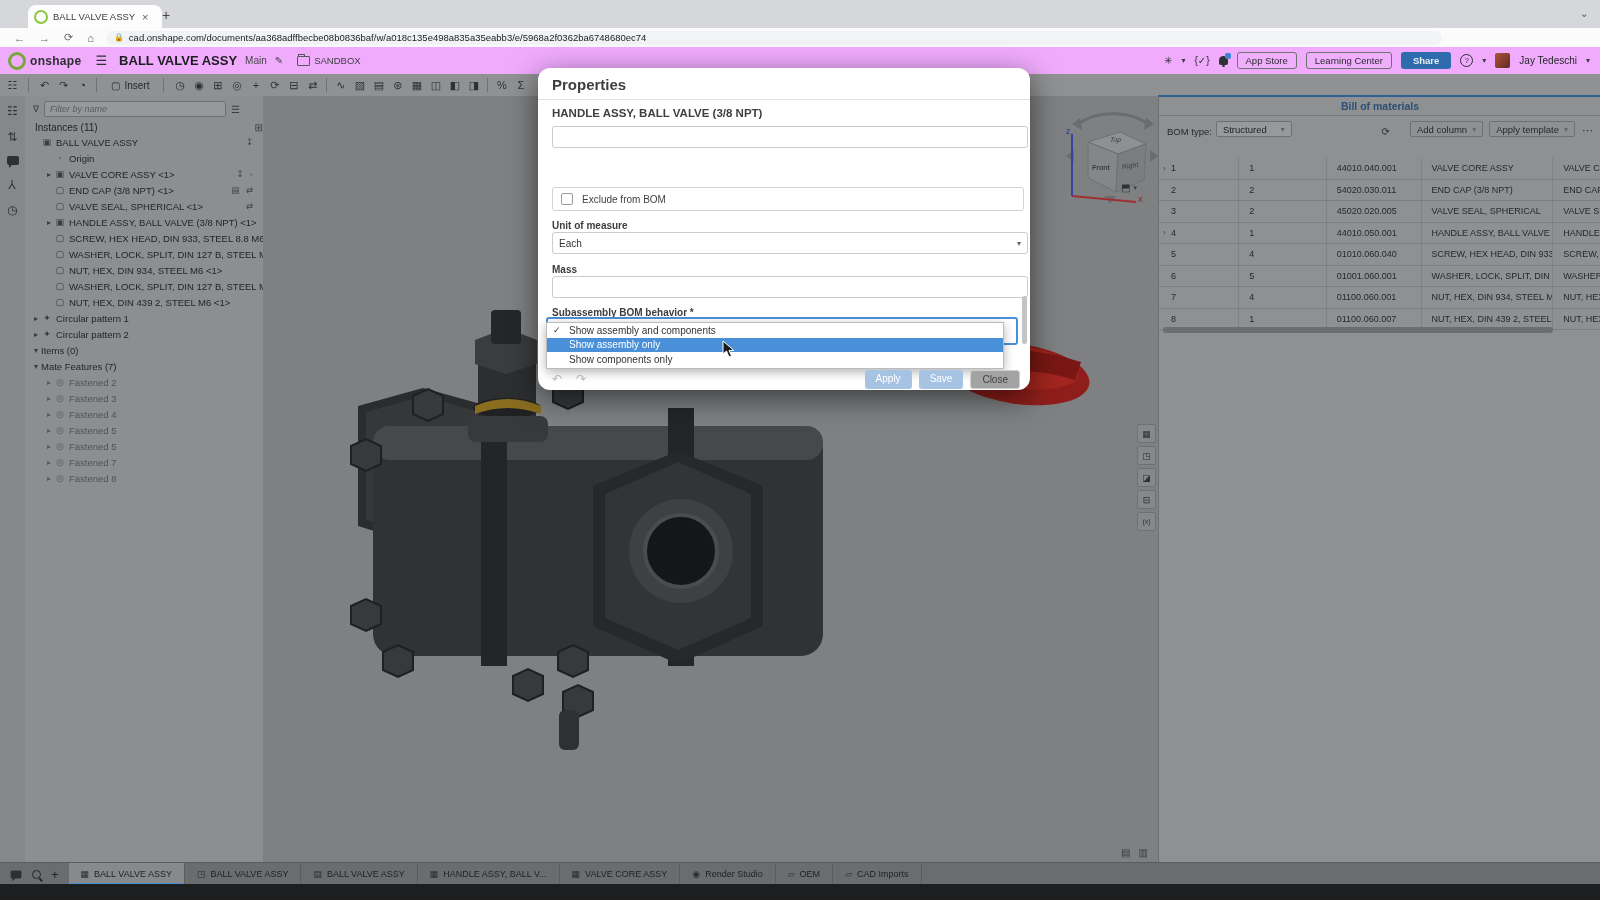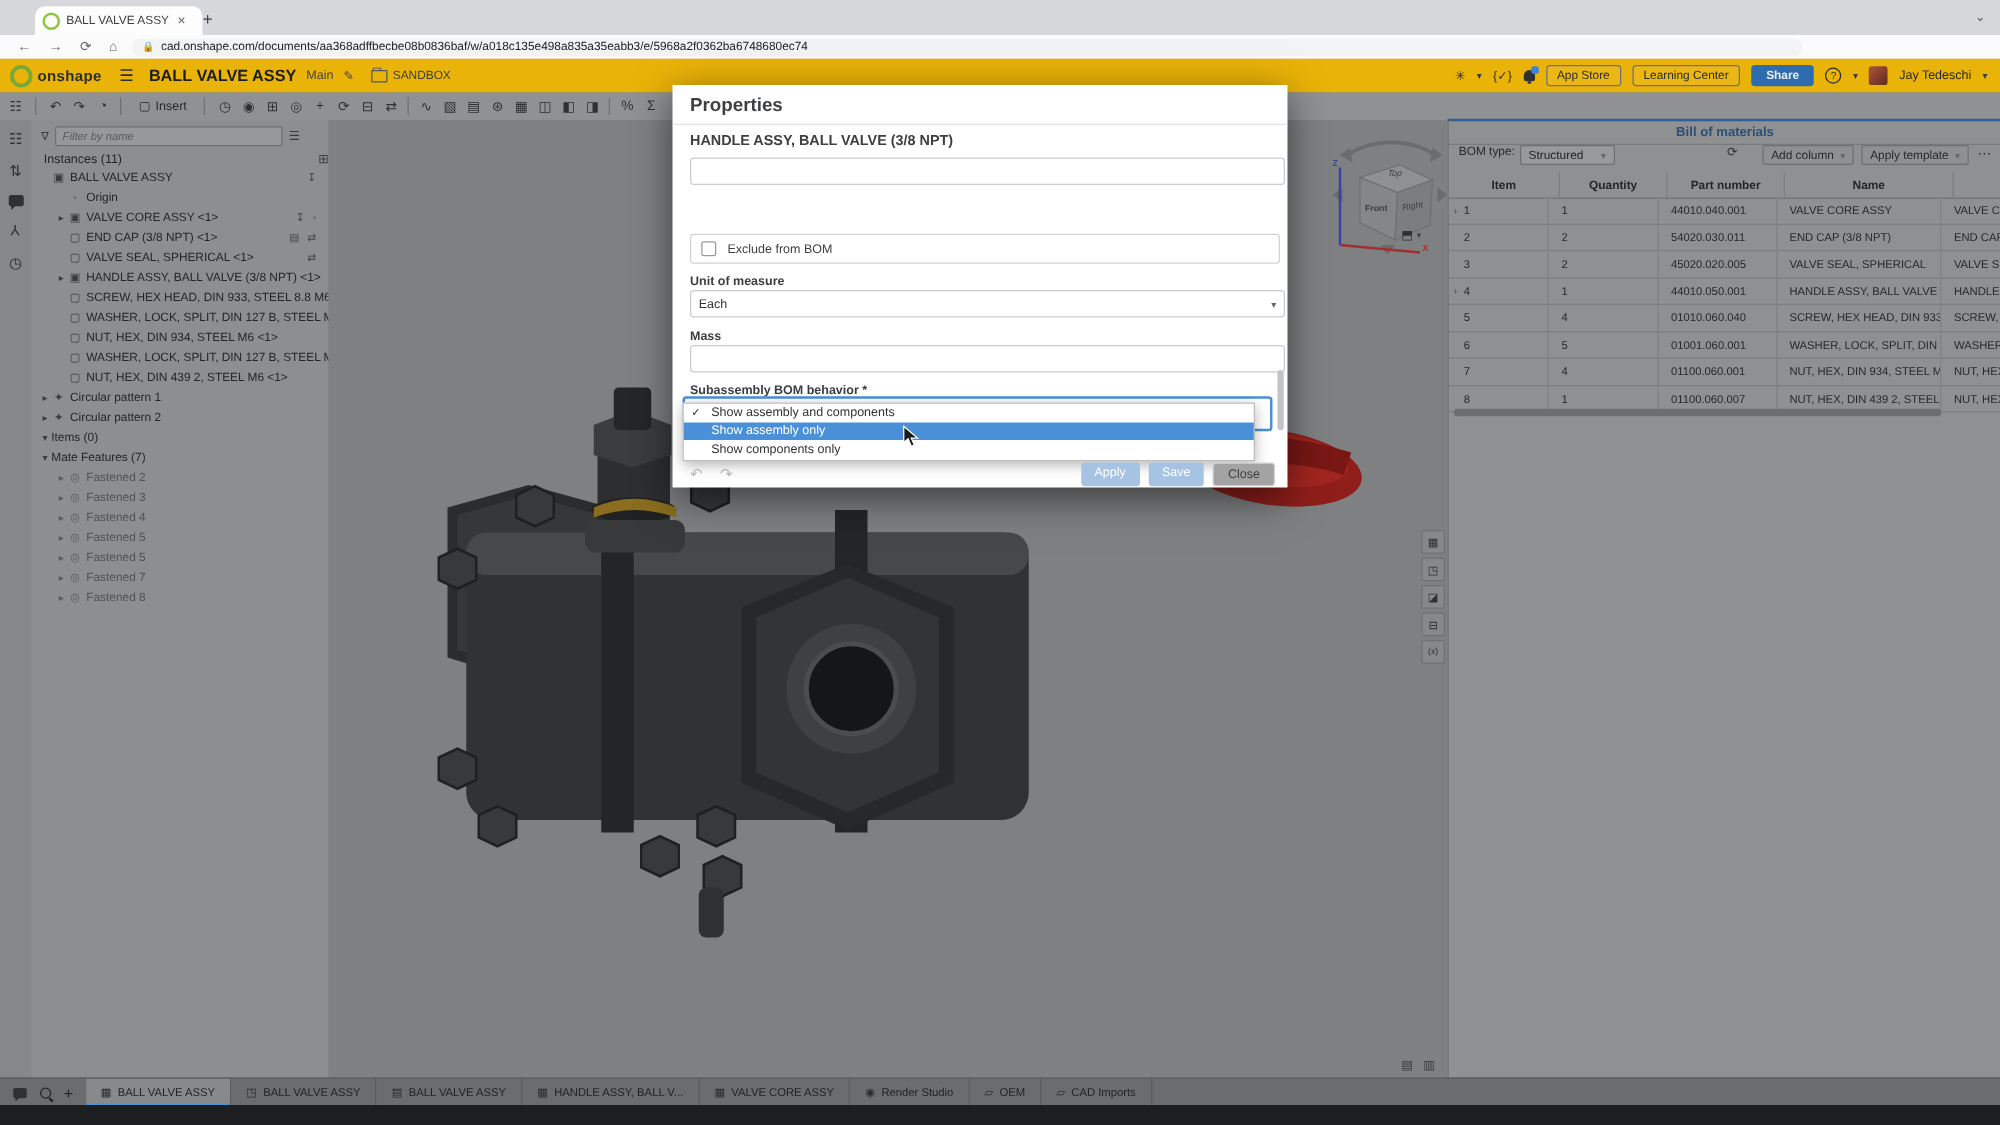--- a/index.html
+++ b/index.html
@@ -16,21 +16,21 @@
   .tabs-caret{left:1580px;top:8px;font-size:10px;color:#555;}
   .chrome-url{left:0;top:28px;width:1600px;height:19px;background:#fbfbfc;border-bottom:1px solid #c9cbce;display:flex;align-items:center;}
   .nav-ic{font-size:11px;color:#5f6368;margin-left:14px;}
   .url-pill{margin-left:12px;width:1320px;height:14px;background:#f1f3f4;border-radius:7px;display:flex;align-items:center;padding:0 8px;gap:5px;}
   .lock{font-size:8px;color:#202124;}
   .url-text{font-size:9.5px;color:#202124;white-space:nowrap;overflow:hidden;}
   .chrome-right{position:absolute;right:8px;top:31px;display:flex;gap:12px;align-items:center;}
   .chrome-right .ci{font-size:10px;color:#5f6368;}
   .avatar-sm{width:13px;height:13px;border-radius:3px;background:linear-gradient(135deg,#a06a48,#6e3c28);}
   
-  .os-header{left:0;top:47px;width:1600px;height:27px;background:#eab308;border-bottom:1px solid #7a7c7e;display:flex;align-items:center;}
+  .os-header{left:0;top:47px;width:1600px;height:27px;background:#f0abfc;border-bottom:1px solid #7a7c7e;display:flex;align-items:center;}
   .os-logo{display:flex;align-items:center;gap:4px;margin-left:8px;}
   .logo-mark{width:12px;height:12px;border:3px solid #79a83a;border-radius:50%;}
   .logo-word{font-size:12px;font-weight:bold;color:#2c2e30;letter-spacing:.3px;}
   .hamb{font-size:13px;color:#2c2e30;margin-left:14px;}
   .doc-title{font-size:13px;font-weight:bold;color:#1b1d1f;margin-left:12px;white-space:nowrap;}
   .doc-branch{font-size:10px;color:#45474a;margin-left:8px;}
   .mini{font-size:10px;color:#45474a;}
   .ws-box{display:flex;align-items:center;gap:4px;margin-left:14px;font-size:9.5px;color:#3c3e40;}
   .folder-ic{width:11px;height:8px;border:1px solid #55585a;border-radius:1px;position:relative;}
   .folder-ic:before{content:"";position:absolute;left:0;top:-3px;width:5px;height:2px;border:1px solid #55585a;border-bottom:none;border-radius:1px 1px 0 0;}
@@ -75,42 +75,42 @@
   .canvas-icons{position:absolute;right:10px;bottom:4px;display:flex;gap:8px;font-size:10px;color:#3a3c3e;}
   
   .viewcube{position:absolute;left:795px;top:8px;width:105px;height:105px;}
   .vc-face{position:absolute;font-size:7px;color:#3c3e40;}
   
   .right-stack{position:absolute;right:2px;top:328px;display:flex;flex-direction:column;gap:3px;}
   .rsi{width:17px;height:17px;border:1px solid #6e7072;border-radius:2px;background:#86888a;display:flex;align-items:center;justify-content:center;font-size:9px;color:#2e3032;}
   
   .bom{left:1158px;top:95px;width:442px;height:765px;background:#8e9092;border-left:1px solid #6e7072;border-top:2px solid #2f5f96;}
   .bom-title{position:absolute;left:0;top:0;width:442px;height:18px;display:flex;align-items:center;justify-content:center;font-size:10.5px;font-weight:bold;color:#2c4f74;border-bottom:1px solid #77797b;}
-  .bom-controls{position:absolute;left:0;top:19px;width:442px;height:21px;display:flex;align-items:flex-start;font-size:9.5px;color:#26282a;}
+  .bom-controls{position:absolute;left:0;top:19px;width:442px;height:21px;display:flex;align-items:flex-end;font-size:9.5px;color:#26282a;}
   .bom-select{border:1px solid #6e7072;border-radius:2px;background:#97999b;padding:1.5px 6px;display:flex;gap:14px;align-items:center;font-size:9.5px;color:#222;}
   .bom-btn{border:1px solid #6e7072;border-radius:2px;padding:1.5px 6px;display:flex;gap:5px;align-items:center;font-size:9.5px;color:#26282a;}
   .bom-head{position:absolute;left:0;top:41px;width:442px;height:20px;display:flex;border-bottom:1px solid #707274;font-size:9.5px;font-weight:bold;color:#232527;}
   .bom-head .hc{display:flex;align-items:center;justify-content:center;border-right:1px solid #7b7d7f;}
   .bom-rows{position:absolute;left:0;top:61px;width:442px;}
   .brow{height:20.5px;display:flex;border-bottom:1px solid #7b7d7f;font-size:9px;color:#26282a;align-items:stretch;}
   .brow .c{display:flex;align-items:center;border-right:1px solid #7f8183;padding-left:10px;white-space:nowrap;overflow:hidden;}
   .brow .exp{width:8px;padding-left:0;margin-left:4px;font-size:8px;color:#3a3c3e;display:flex;align-items:center;}
   .bom-scroll{position:absolute;left:4px;top:230px;width:390px;height:6px;background:#6b6d6f;border-radius:3px;}
   
   .tabbar{left:0;top:862px;width:1600px;height:22px;background:#6a6c6e;border-top:1px solid #595b5d;display:flex;align-items:stretch;}
   .tb-tools{display:flex;align-items:center;gap:10px;padding:0 10px;}
   .mag{width:7px;height:7px;border:1.5px solid #222426;border-radius:50%;position:relative;}
   .mag:after{content:"";position:absolute;right:-3px;bottom:-3px;width:4px;height:1.5px;background:#222426;transform:rotate(45deg);}
   .plus{font-size:13px;color:#222426;}
   .dtab{display:flex;align-items:center;gap:5px;padding:0 12px;font-size:9px;color:#1e2022;border-right:1px solid #5a5c5e;white-space:nowrap;max-width:118px;overflow:hidden;}
   .dtab .ti{font-size:9px;color:#2a2c2e;flex:none;}
   .dtab.active{background:#88898b;box-shadow:inset 0 -2px 0 #4a90d9;}
   .bottom-strip{left:0;top:884px;width:1600px;height:16px;background:#1d1e20;}
   
-  .dialog{left:538px;top:68px;width:492px;height:322px;background:#fff;border-radius:0;box-shadow:0 8px 30px rgba(0,0,0,0.55);z-index:50;}
+  .dialog{left:538px;top:68px;width:492px;height:322px;background:#fff;border-radius:12px;box-shadow:0 8px 30px rgba(0,0,0,0.55);z-index:50;}
   .dlg-title{position:absolute;left:14px;top:8px;font-size:15px;font-weight:bold;color:#3d3f41;}
   .dlg-hr{position:absolute;left:0;top:31px;width:492px;height:1px;background:#e2e2e2;}
   .dlg-part{position:absolute;left:14px;top:39px;font-size:11.5px;font-weight:bold;color:#3d3f41;}
   .dlg-input{position:absolute;left:14px;width:462px;height:20px;border:1px solid #ccc;border-radius:3px;background:#fff;font-size:10.5px;color:#333;padding:0 6px;outline:none;font-family:"Liberation Sans",sans-serif;}
   .chk-box{position:absolute;left:14px;width:462px;height:22px;border:1px solid #d2d2d2;border-radius:3px;display:flex;align-items:center;gap:9px;padding-left:8px;}
   .chk{width:10px;height:10px;border:1px solid #9a9a9a;border-radius:2px;background:#fff;}
   .chk-label{font-size:10px;color:#3d3f41;}
   .dlg-label{position:absolute;left:14px;font-size:10px;font-weight:bold;color:#3b3d3f;}
   .dlg-select{position:absolute;left:14px;width:462px;height:20px;border:1px solid #ccc;border-radius:3px;display:flex;align-items:center;font-size:10px;color:#333;padding:0 6px;justify-content:space-between;}
   .sel-caret{font-size:8px;color:#666;}
@@ -470,26 +470,20 @@
       <span class="bom-btn" style="margin-left:20px;">
         <span>Add column</span>
           <span class="sel-caret">▾</span>
       </span>
       <span class="bom-btn" style="margin-left:6px;">
         <span>Apply template</span>
           <span class="sel-caret">▾</span>
       </span>
       <span style="margin:0 8px 0 7px;font-size:11px;color:#26282a;">⋯</span>
     </div>
-    <div class="bom-head" id="bom-head">
-        <div class="hc" style="width: 88px;">Item</div>
-        <div class="hc" style="width: 85px;">Quantity</div>
-        <div class="hc" style="width: 93px;">Part number</div>
-        <div class="hc" style="width: 134px;">Name</div>
-      </div>
     <div class="bom-rows" id="bom-rows">
         <div class="brow">
           <div class="c" style="width: 88px; padding-left: 0px;">
             <span class="exp">›</span>
             <span>1</span>
           </div>
           <div class="c" style="width: 85px;">1</div>
           <div class="c" style="width: 93px;">44010.040.001</div>
           <div class="c" style="width: 134px;">VALVE CORE ASSY</div>
           <div class="c" style="width: 42px; border-right: none;">VALVE CORE ASSY</div>

